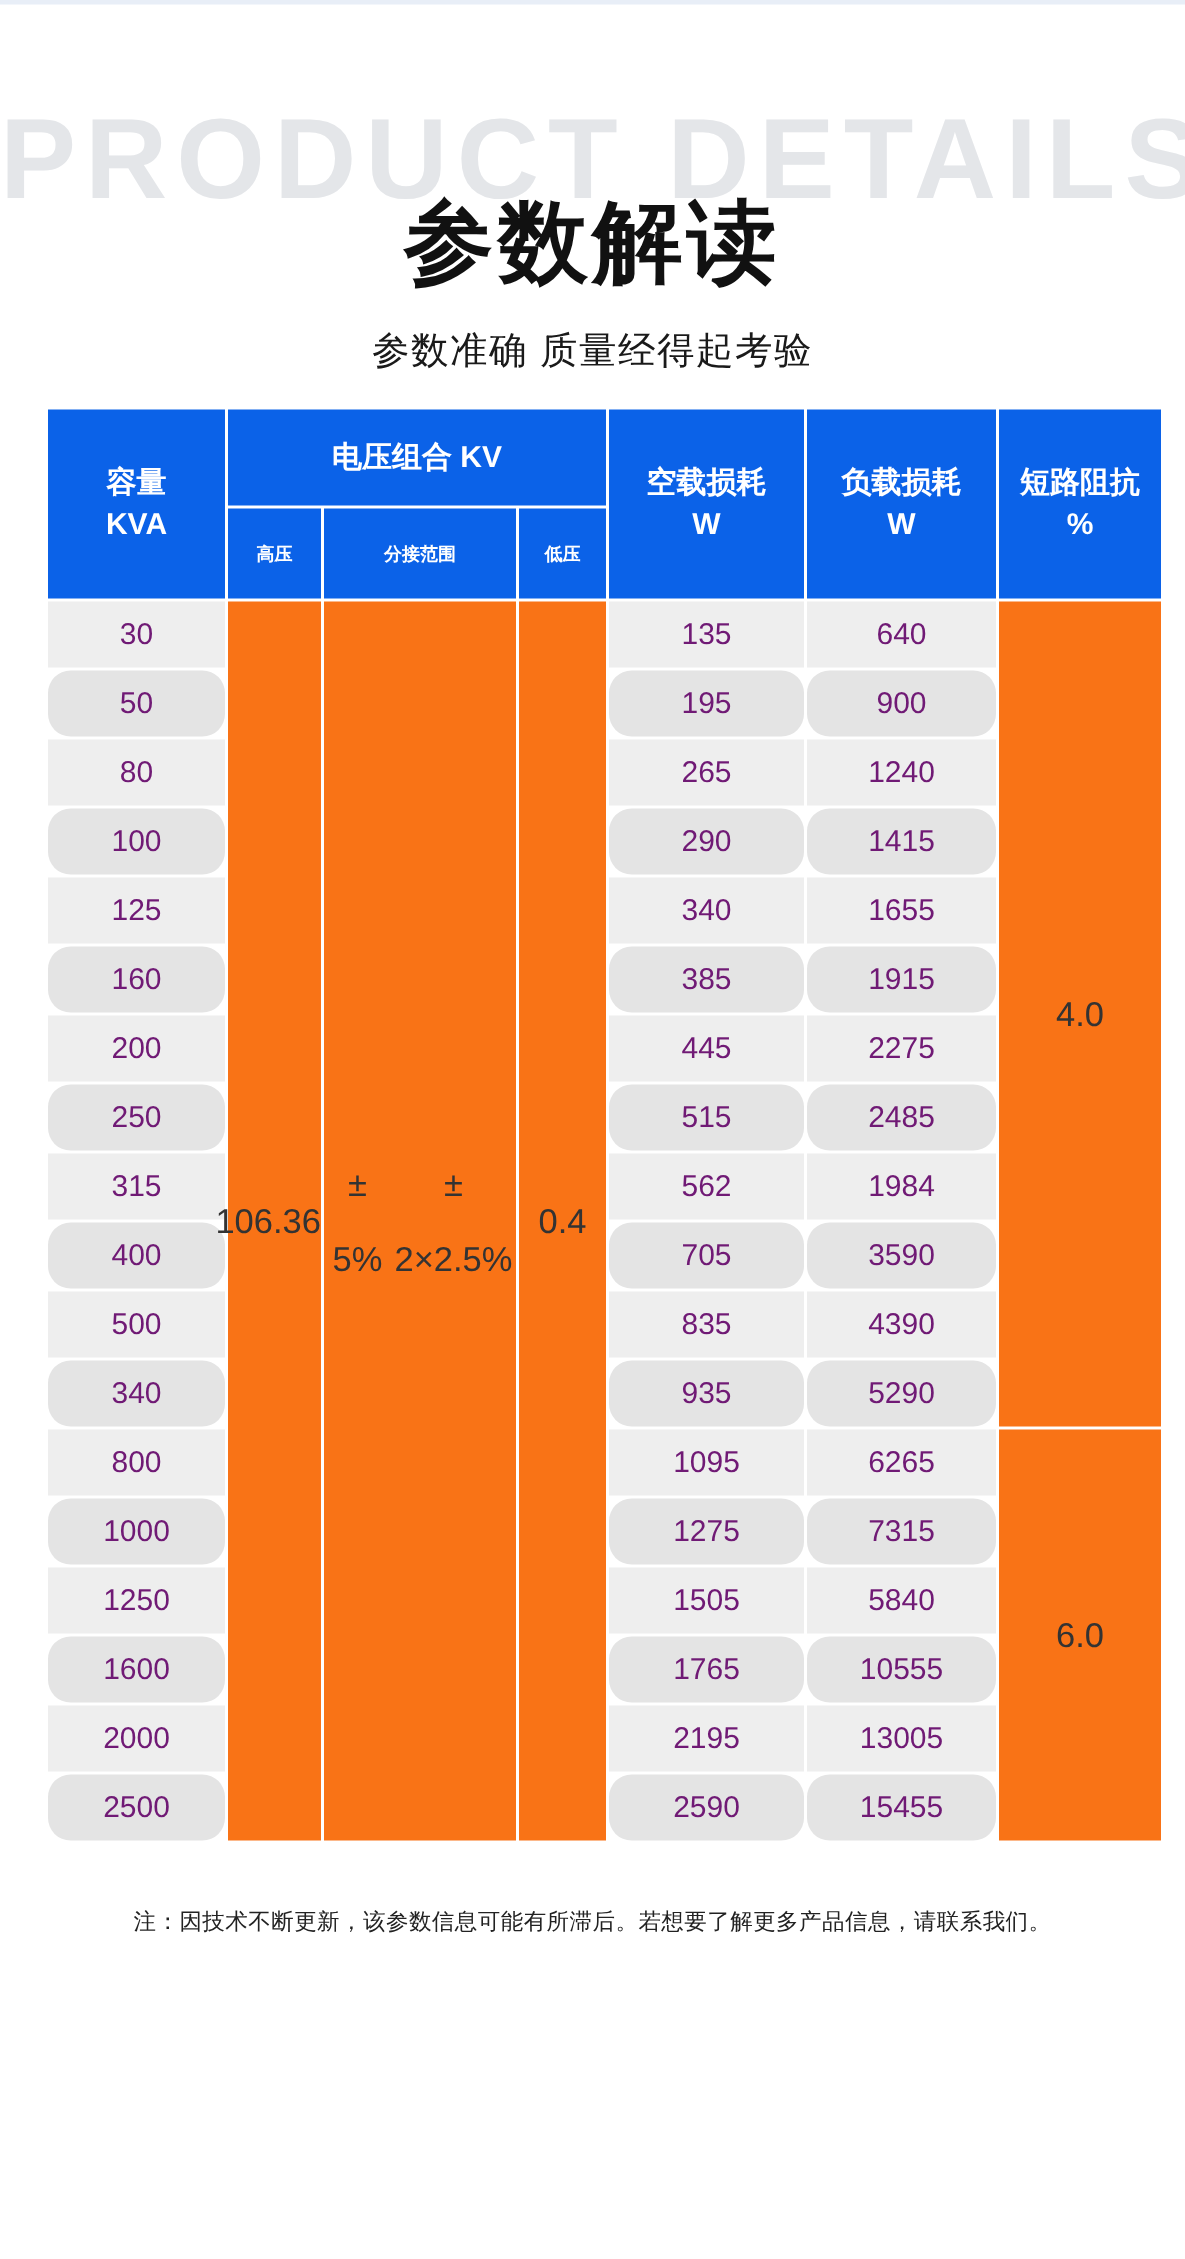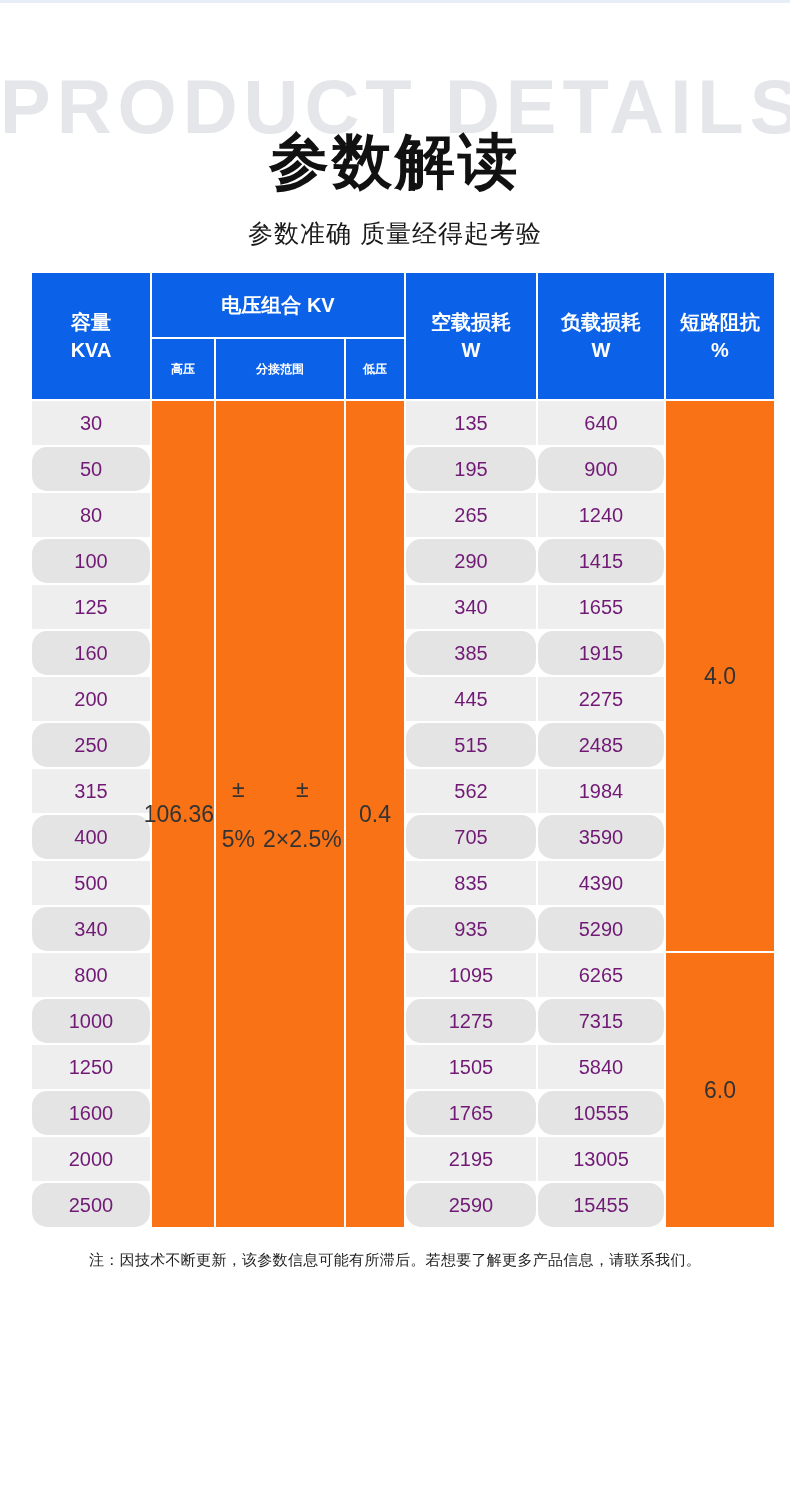--- a/index.html
+++ b/index.html
@@ -121,21 +121,21 @@
   .col-lv { width: 58px; }
   .col-nl { width: 130px; }
   .col-ll { width: 126px; }
   .col-imp { width: 108px; }
   .imp-cell {
     font-size: 26px;
     color: #333333;
   }
   
   .note {
-    margin-top: 22px;
+    margin-top: 43px;
     text-align: center;
     font-size: 15px;
     color: #222222;
     letter-spacing: 0.3px;
   }
 </style>
 </head>
 <body>
 
 <div class="top-bar"></div>

